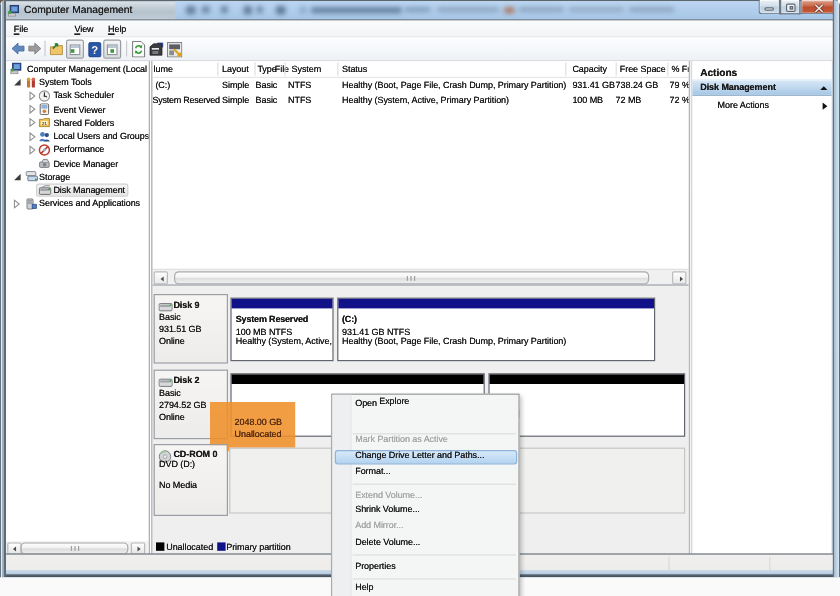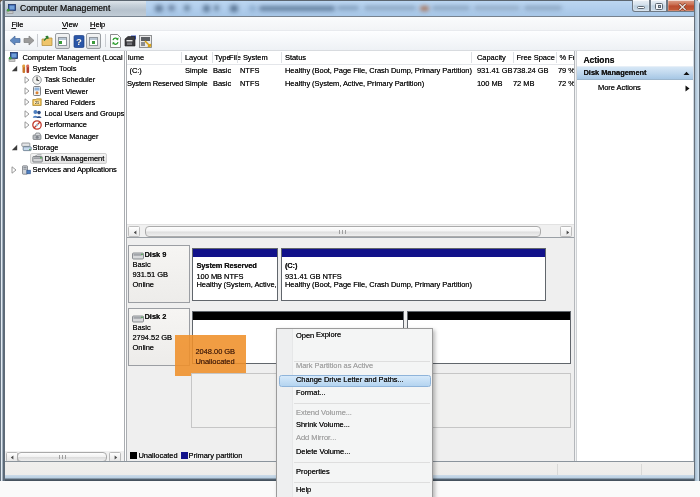--- a/index.html
+++ b/index.html
@@ -430,20 +430,30 @@
     </div>
     <div class="part" style="left:279.5px;top:259.5px;width:164px;height:53px;">
       <div class="pband" style="background:#000;"></div>
       <div class="abs" style="left:23px;top:29px;width:2px;height:7px;background:#2d3f8f;"></div>
     </div>
     <div class="abs" style="left:47.5px;top:268.5px;width:71px;height:41px;background:rgba(239,143,41,0.88);margin-top:15px;">
       <div class="abs" style="left:21px;top:12.5px;color:#552a10;">2048.00 GB</div>
       <div class="abs" style="left:21px;top:22px;color:#552a10;">Unallocated</div>
     </div>
 
+    <div class="dlabel" style="top:319px;left:1px;height:59.5px;">
+      <svg class="abs" style="left:3px;top:4px;" width="11" height="11" viewBox="0 0 11 11">
+            <circle cx="5.5" cy="5.5" r="4.8" fill="#d2d4d6" stroke="#75797e" stroke-width="0.8"></circle>
+            <circle cx="5.5" cy="5.5" r="1.5" fill="#f2f2f2" stroke="#8d9196" stroke-width="0.6"></circle>
+            <path d="M2 3 A4 4 0 0 1 6 1.6" stroke="#9ad49a" stroke-width="1.2" fill="none"></path>
+          </svg>
+      <div style="left:15.5px;top:2.8px;font-weight:bold;">CD-ROM 0</div>
+      <div style="top:11.4px;">DVD (D:)</div>
+      <div style="top:29.3px;">No Media</div>
+    </div>
     <div class="abs" style="left:63.5px;top:321.5px;width:380.5px;height:55px;background:#f0f0ef;border:1px solid #c6c6c6;"></div>
 
     <div class="abs" style="left:3px;top:400.5px;width:7px;height:7px;background:#000;"></div>
     <div class="abs" style="left:11.5px;top:400px;">Unallocated</div>
     <div class="abs" style="left:54px;top:400.5px;width:7px;height:7px;background:#11118a;"></div>
     <div class="abs" style="left:61.5px;top:400px;">Primary partition</div>
   </div>
   <div id="actsplit"></div>
   <div id="treesplit"></div>
 

